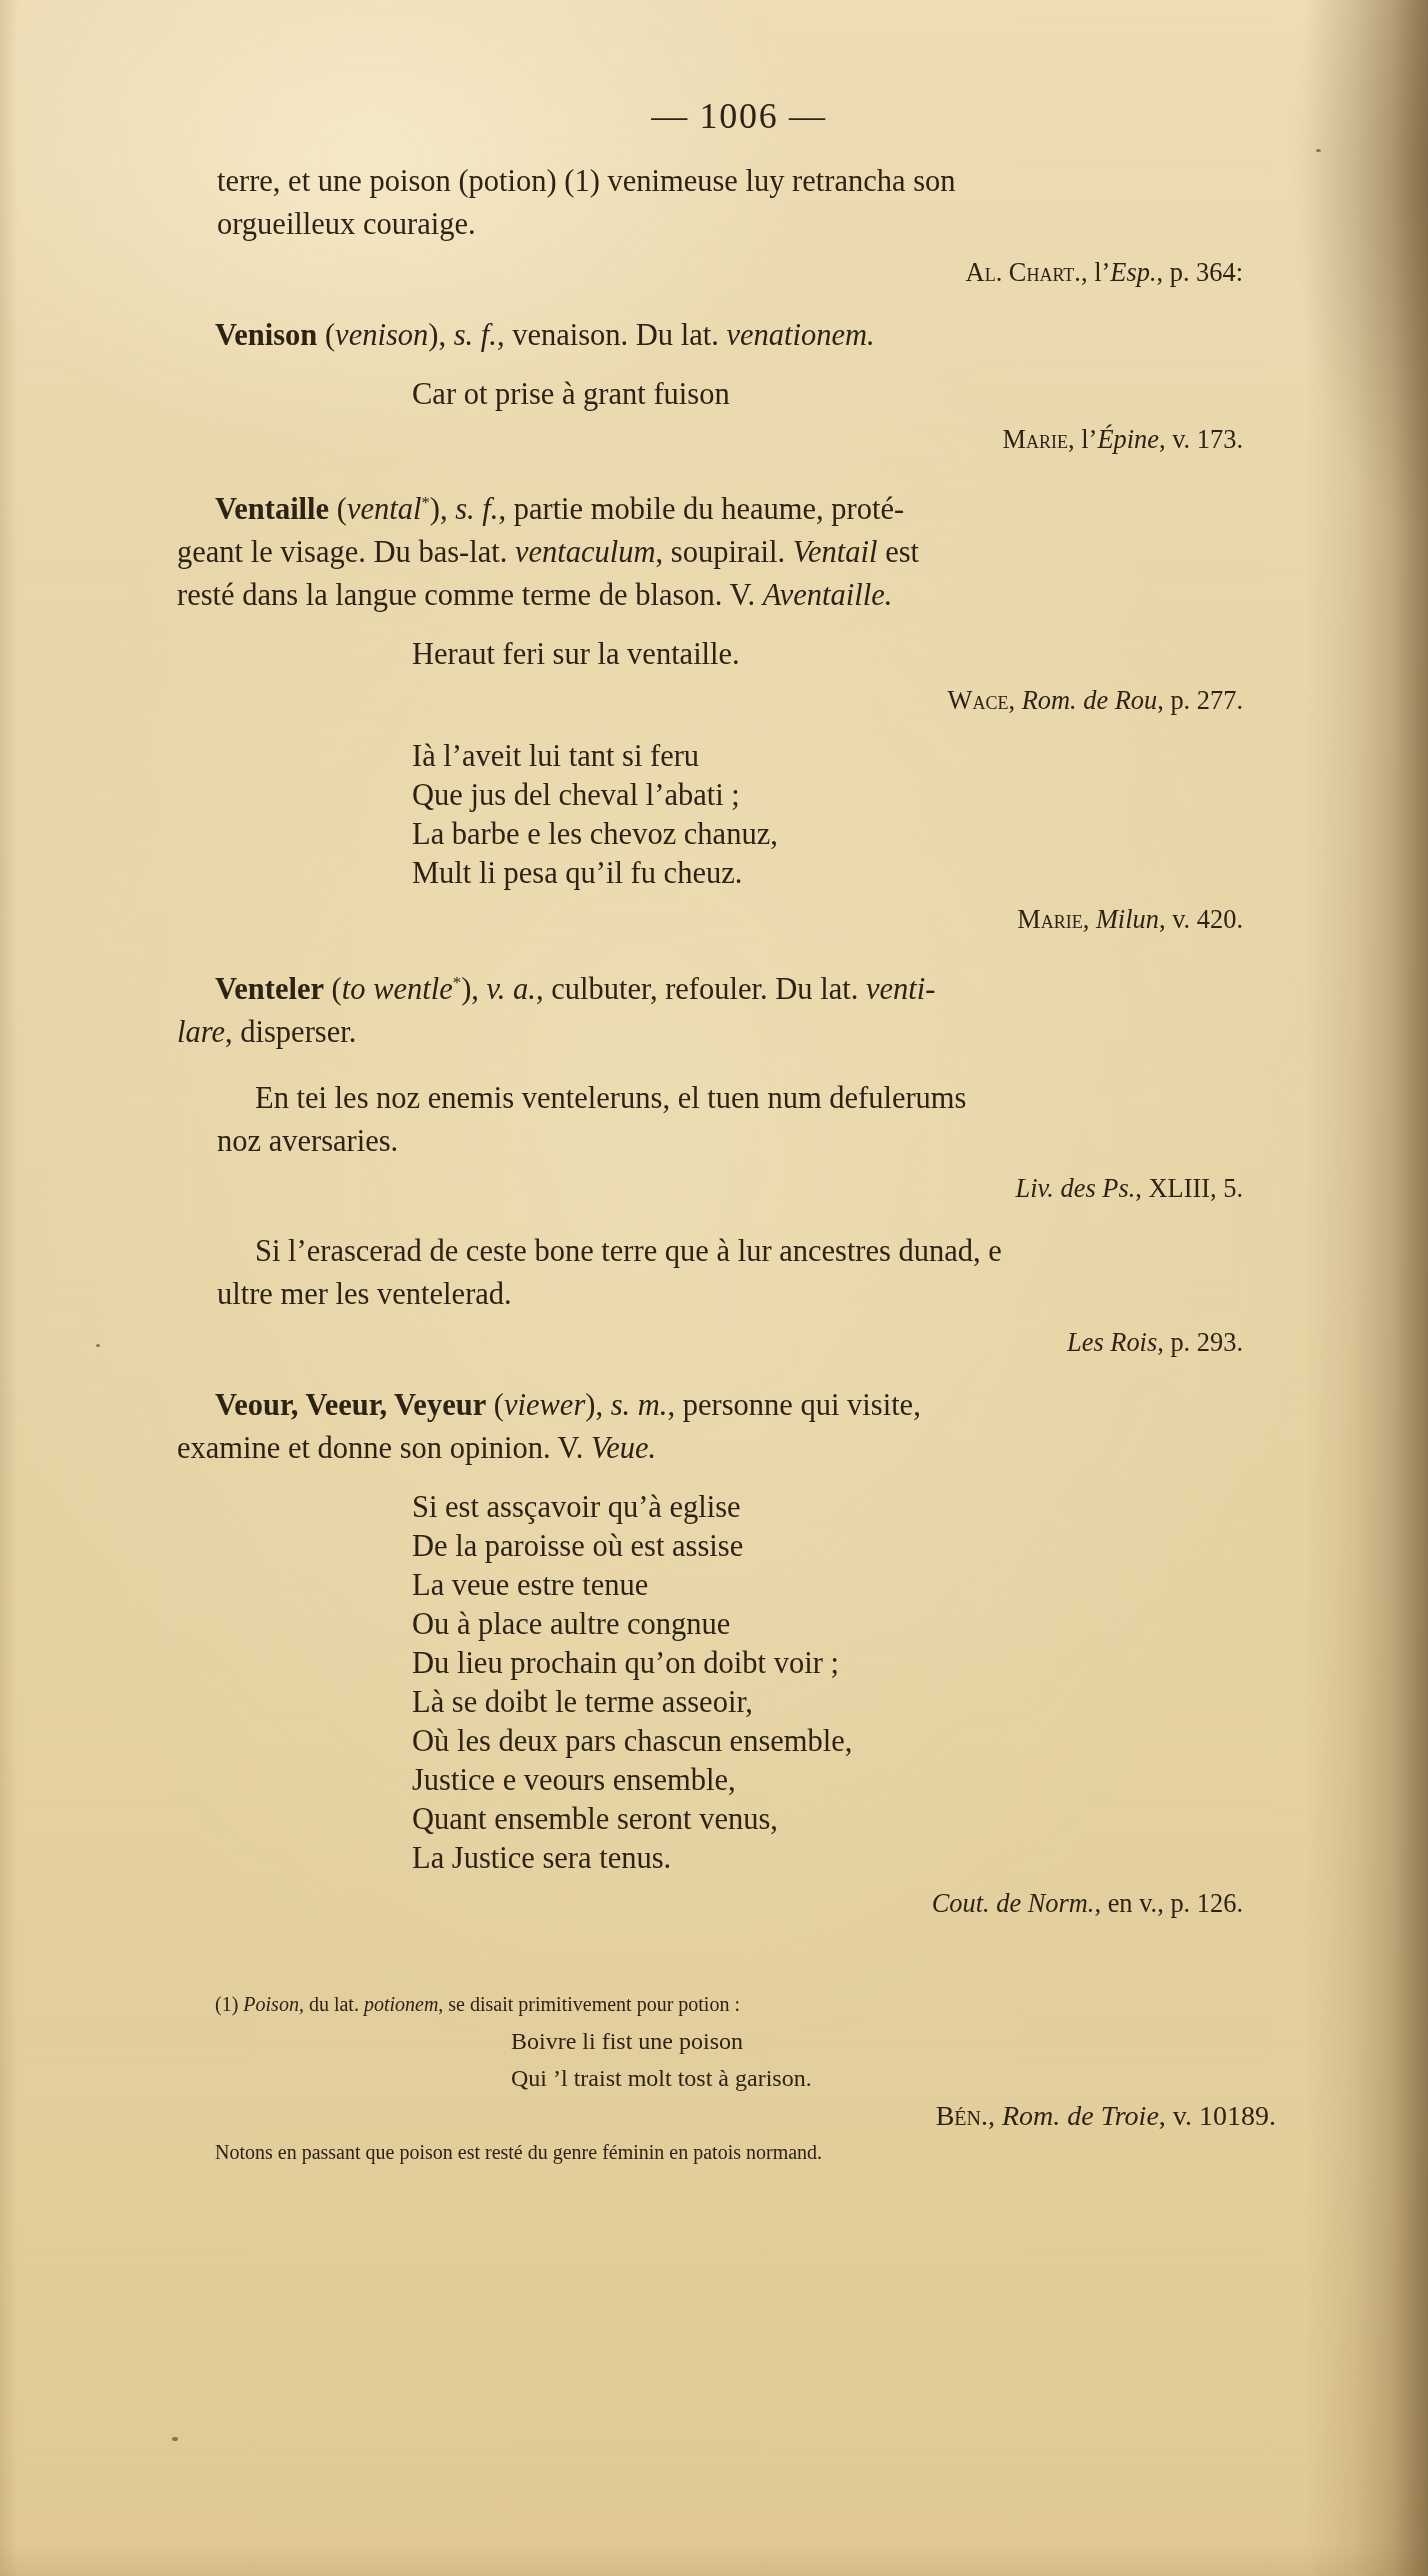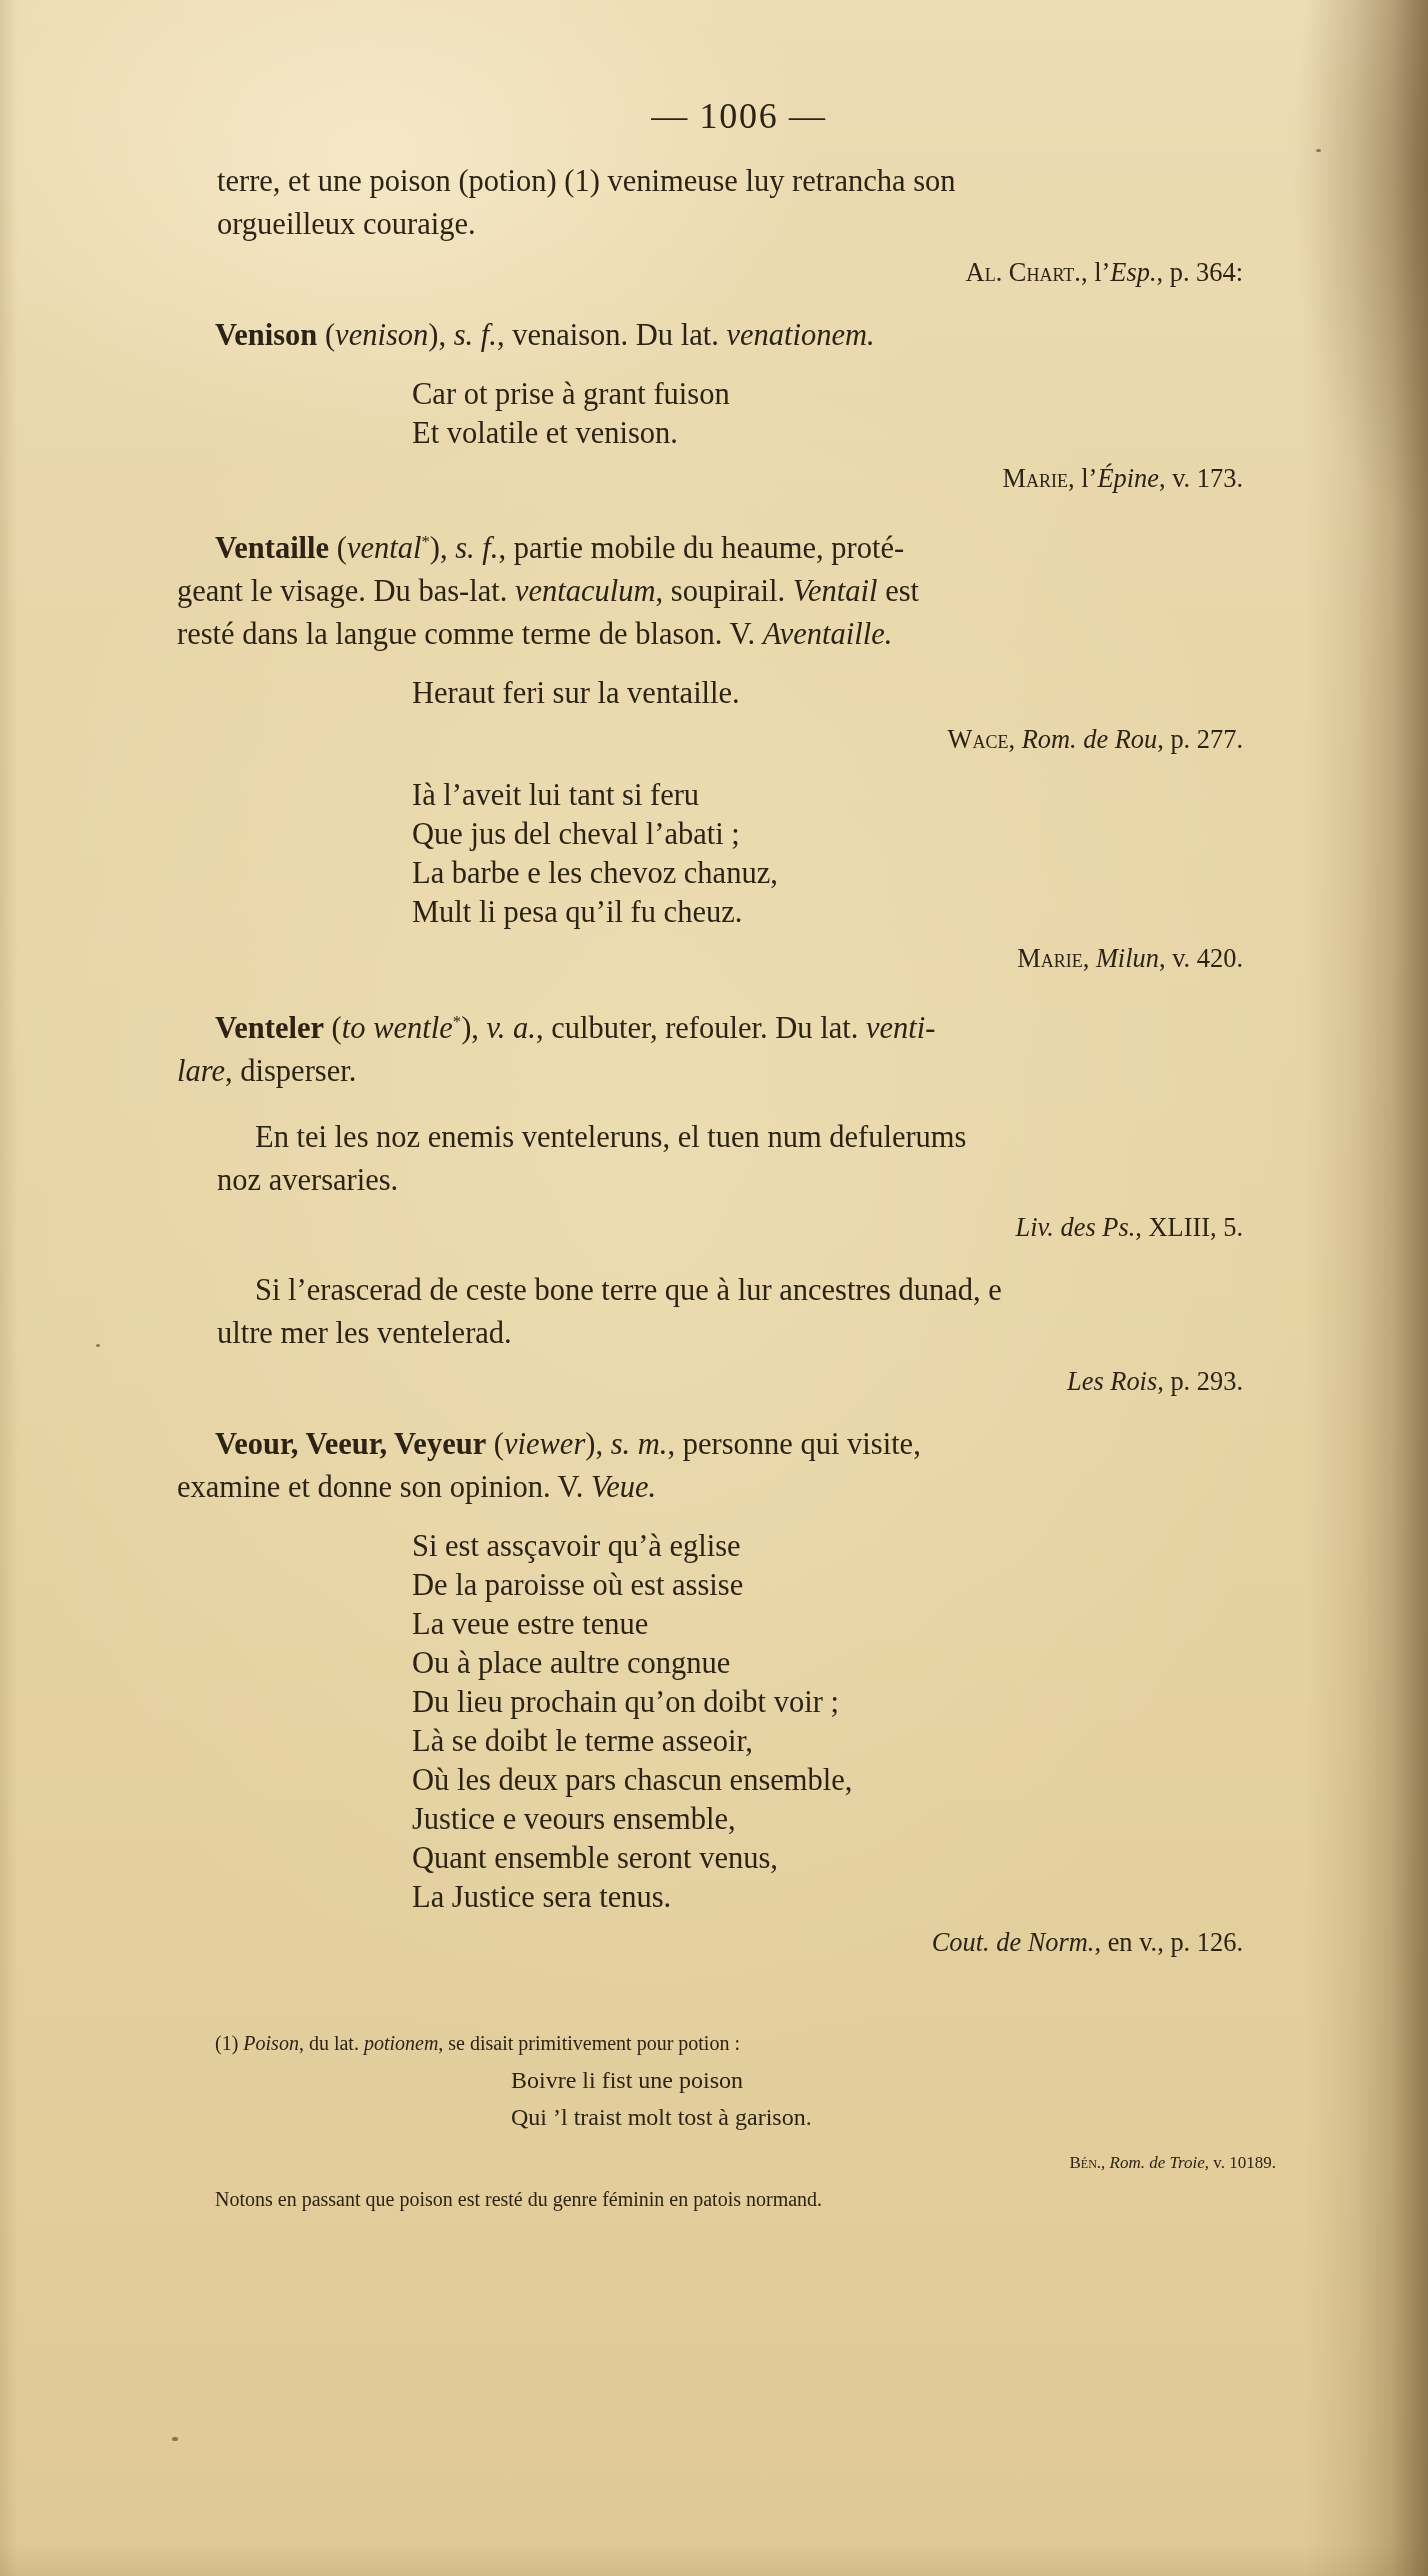--- a/index.html
+++ b/index.html
@@ -53,22 +53,22 @@
   }
   .blk { margin-top: 0; }
   .b-para    { margin-top: 23px; margin-left: 40px; }
   .b-entry   { margin-top: 23px; }
   .b-verse   { margin-top: 18px; padding-left: 235px; line-height: 39px; }
   .b-citation{ margin-top: 6.6px;  text-align: right; padding-right: 58px;
                font-size: 26.4px; line-height: 38px; }
   .b-fn-para    { margin-top: 0; font-size: 20px; line-height: 37px; }
   .b-fn-para.lead { margin-top: 64px; }
   .b-fn-verse   { margin-top: 0; padding-left: 334px; font-size: 24px; line-height: 37px; }
-  .b-fn-citation{ margin-top: 8px; text-align: right; padding-right: 25px;
-                  font-size: 17px; line-height: 37px; }
+  .b-fn-citation{ margin-top: 0; text-align: right; padding-right: 25px;
+                  font-size: 28px; line-height: 37px; }
   .indent .line:first-child { text-indent: 38px; }
   .it { font-style: italic; }
   .bd { font-weight: bold; }
   .sc { font-variant: small-caps; }
   .sup { font-size: 55%; vertical-align: super; }
   .speck { position: absolute; border-radius: 50%; background: rgba(60,45,25,0.55); }
   .speck.s1 { left: 172px; top: 2437px; width: 5.8px; height: 4.1px; }
   .speck.s2 { left: 1316px; top: 149px; width: 5px; height: 3.3px; }
   .speck.s3 { left: 96px; top: 1344px; width: 4.1px; height: 3.3px; }
 </style>
@@ -92,21 +92,20 @@
         <div class="line"><span>orgueilleux couraige.</span></div>
       </div>
       <div class="blk b-citation">
         <div class="line"><span class="sc">Al. Chart.</span><span>, l’</span><span class="it">Esp.</span><span>, p. 364:</span></div>
       </div>
       <div class="blk b-entry indent">
         <div class="line"><span class="bd">Venison</span><span> (</span><span class="it">venison</span><span>), </span><span class="it">s. f.</span><span>, venaison. Du lat. </span><span class="it">venationem.</span></div>
       </div>
       <div class="blk b-verse">
         <div class="line"><span>Car ot prise à grant fuison</span></div>
-        <div class="line"><span>Et volatile et venison.</span></div>
       </div>
       <div class="blk b-citation">
         <div class="line"><span class="sc">Marie</span><span>, l’</span><span class="it">Épine</span><span>, v. 173.</span></div>
       </div>
       <div class="blk b-entry indent">
         <div class="line"><span class="bd">Ventaille</span><span> (</span><span class="it">vental</span><span class="sup">*</span><span>), </span><span class="it">s. f.</span><span>, partie mobile du heaume, proté-</span></div>
         <div class="line"><span>geant le visage. Du bas-lat. </span><span class="it">ventaculum</span><span>, soupirail. </span><span class="it">Ventail</span><span> est</span></div>
         <div class="line"><span>resté dans la langue comme terme de blason. V. </span><span class="it">Aventaille.</span></div>
       </div>
       <div class="blk b-verse">

